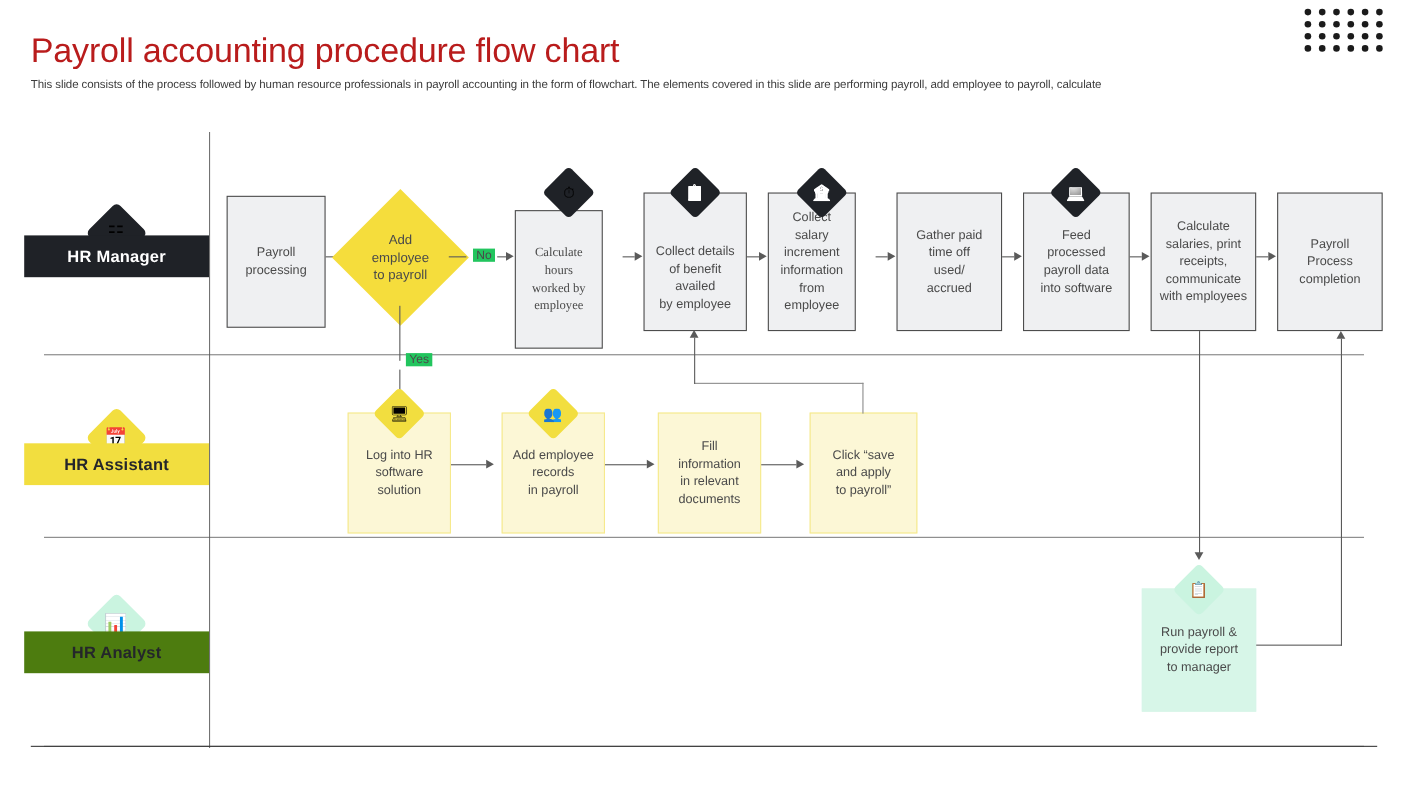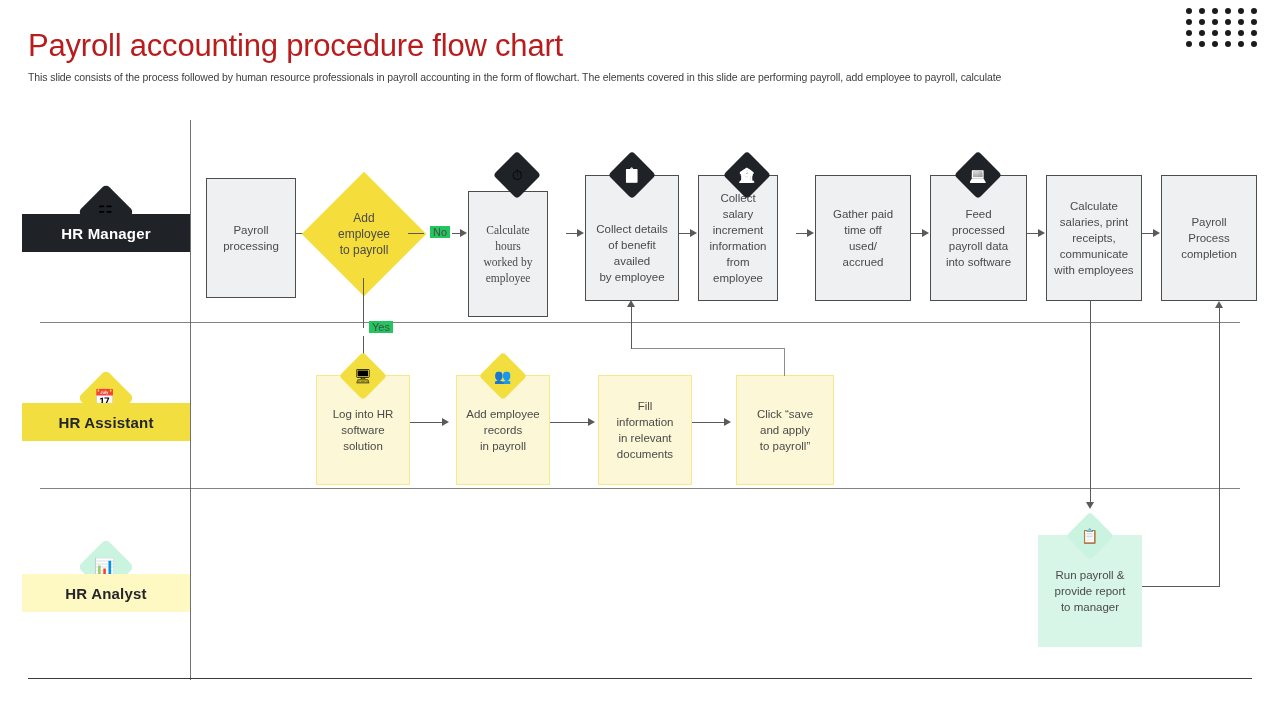--- a/index.html
+++ b/index.html
@@ -48,21 +48,21 @@
   }
 
   
   .lane-label {
     position: absolute; left: 22px; width: 168px; height: 38px;
     display: flex; align-items: center; justify-content: center;
     font-size: 15px; font-weight: 700; letter-spacing: .2px;
   }
   .lane-label.manager { background: #1f2227; color: #ffffff; }
   .lane-label.assistant { background: #f2de3f; color: #24262b; }
-  .lane-label.analyst  { background: #fef9c3; color: #24262b; }
+  .lane-label.analyst  { background: #4d7c0f; color: #24262b; }
 
   
   .badge {
     position: absolute;
     width: 40px; height: 40px;
     transform: rotate(45deg);
     display: flex; align-items: center; justify-content: center;
     border-radius: 5px;
   }
   .badge > span {

